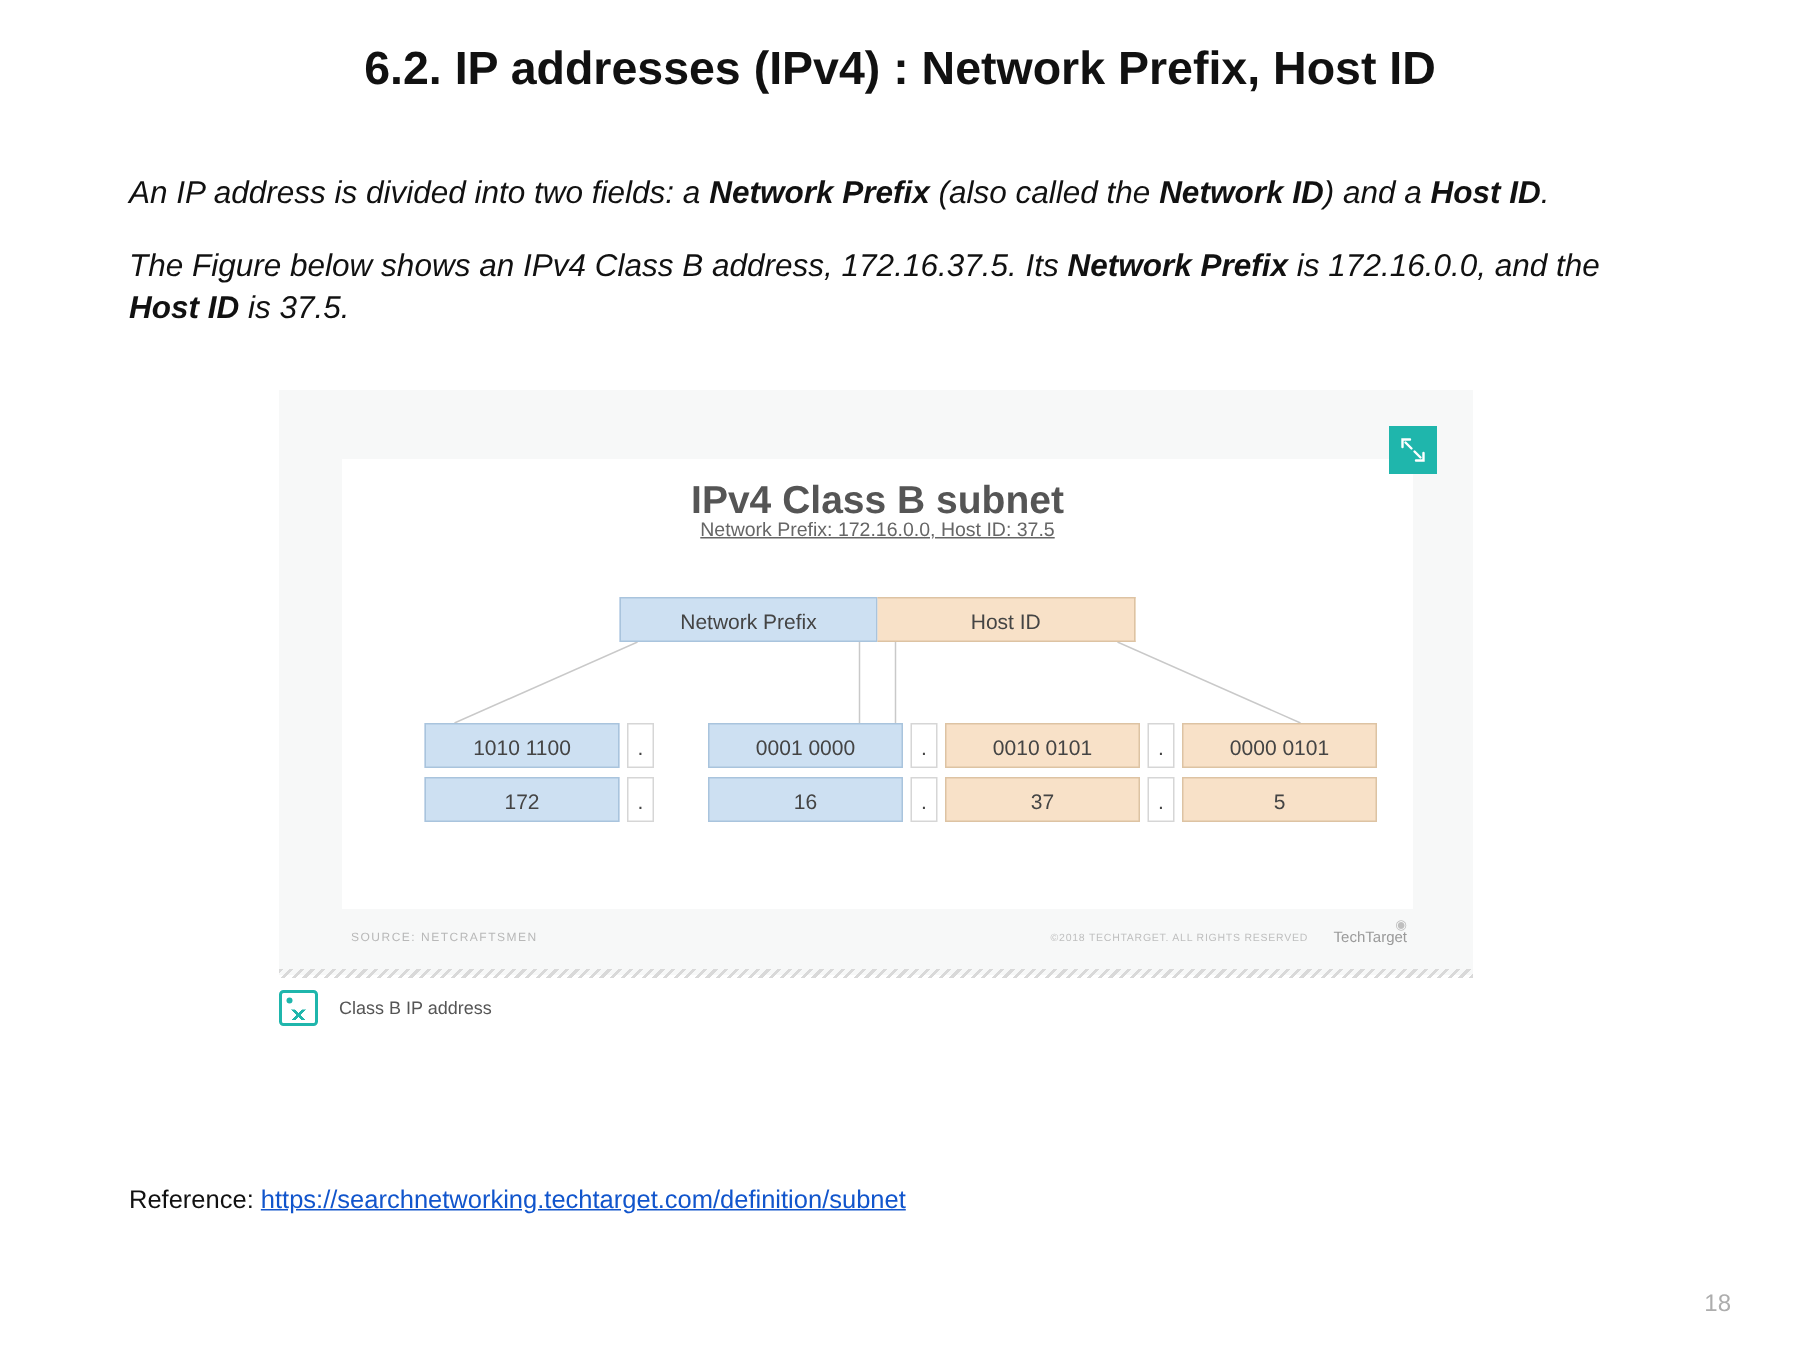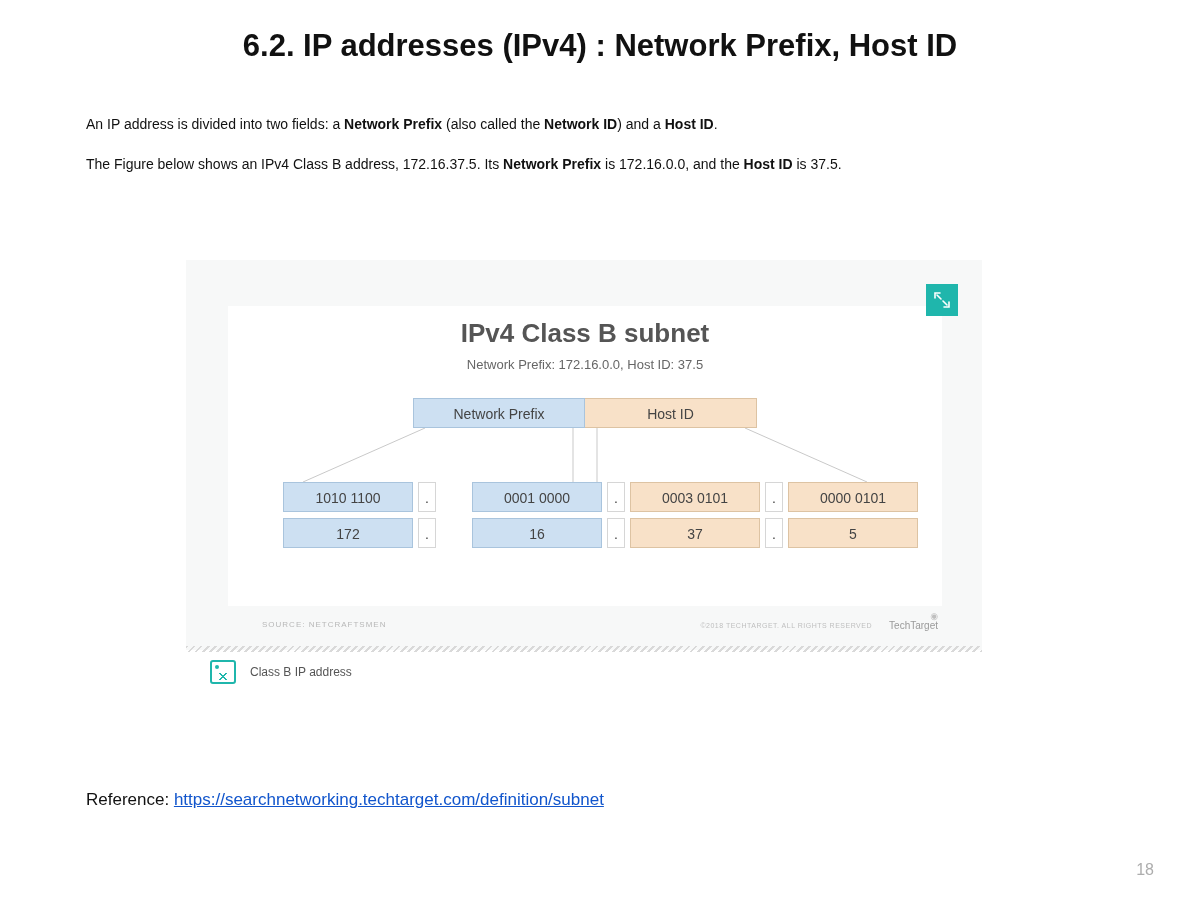--- a/index.html
+++ b/index.html
@@ -1,48 +1,48 @@
 <!DOCTYPE html>
 <html><head>
 <meta charset="utf-8">
 <style>
   html,body{margin:0;padding:0;background:#fff;font-family:"Segoe UI",Arial,Helvetica,sans-serif;color:#111;}
   .page{position:relative;width:1200px;height:901px;box-sizing:border-box;padding-left:40px;}
   .title{position:absolute;left:0;right:0;top:28px;text-align:center;font-size:31px;font-weight:700;}
-  .body-text{position:absolute;left:86px;top:115px;width:1030px;font-size:14px;line-height:1.3;}
+  .body-text{position:absolute;left:86px;top:115px;width:1030px;font-size:21px;line-height:1.3;font-style:italic;}
   .body-text p{margin:0 0 22px 0;}
   .b{font-weight:700;}
   .figure-wrap{position:absolute;left:186px;top:260px;width:796px;}
   .figure{position:relative;width:796px;height:390px;background:#f7f8f8;box-sizing:border-box;overflow:visible;}
   .expand-btn{position:absolute;top:24px;right:24px;width:32px;height:32px;background:#1fb6ac;z-index:5;display:flex;align-items:center;justify-content:center;}
   .expand-btn svg{display:block;}
   .diagram-box{position:absolute;left:42px;top:46px;right:40px;height:300px;background:#fff;box-sizing:border-box;}
   .d-title{position:absolute;left:0;right:0;top:12px;text-align:center;font-size:26px;font-weight:700;color:#555;}
-  .d-sub{position:absolute;left:0;right:0;top:51px;text-align:center;font-size:13px;color:#666;}
+  .d-sub{position:absolute;left:0;right:0;top:39px;text-align:center;font-size:13px;color:#666;text-decoration:underline;}
   .sections{position:absolute;top:92px;left:0;right:0;text-align:center;}
   .sec-box{display:inline-block;height:30px;line-height:30px;font-size:14px;color:#444;box-sizing:border-box;vertical-align:top;}
   .sec-blue{background:#cde0f2;border:1px solid #a9c4dd;width:172px;}
   .sec-orange{background:#f8e1c8;border:1px solid #ddc3a3;border-left:none;width:172px;}
   .lines{position:absolute;top:122px;left:0;right:0;height:52px;}
   .lines svg{display:block;margin:0 auto;}
   .rows{position:absolute;top:176px;left:0;right:0;}
   .row{text-align:center;white-space:nowrap;margin-bottom:6px;font-size:0;}
   .cell{display:inline-block;height:30px;line-height:30px;font-size:14px;color:#444;border:1px solid;box-sizing:border-box;vertical-align:top;}
   .sep{display:inline-block;height:30px;line-height:30px;font-size:14px;color:#444;border:1px solid #d6d6d6;background:#fff;box-sizing:border-box;vertical-align:top;width:18px;margin:0 5px;}
   .c-blue{background:#cde0f2;border-color:#a9c4dd;width:130px;margin-left:31px;}
   .c-orange{background:#f8e1c8;border-color:#ddc3a3;width:130px;}
   .footer-row{position:absolute;left:42px;right:40px;top:360px;height:22px;}
-  .src{position:absolute;left:6px;top:0;font-size:8px;letter-spacing:1px;color:#b8b8b8;margin-left:28px;}
+  .src{position:absolute;left:6px;top:0;font-size:8px;letter-spacing:1px;color:#b8b8b8;}
   .copyright{position:absolute;right:70px;top:2px;font-size:7px;letter-spacing:0.5px;color:#bfbfbf;}
   .tt-logo{position:absolute;right:4px;top:-8px;text-align:right;}
   .tt-eye{font-size:9px;color:#bfbfbf;line-height:1;}
   .tt-txt{font-size:10px;color:#9a9a9a;line-height:1;}
   .hatch{position:absolute;left:0;right:0;bottom:-2px;height:6px;
     background:repeating-linear-gradient(135deg,#d9d9d9 0 2px,transparent 2px 5px);}
-  .caption-row{margin-top:10px;display:flex;align-items:center;margin-left:24px;}
+  .caption-row{margin-top:10px;display:flex;align-items:center;}
   .img-icon{width:22px;height:20px;border:2px solid #1fb6ac;border-radius:3px;position:relative;margin-right:14px;flex:0 0 auto;}
   .img-icon::before{content:"";position:absolute;left:3px;top:3px;width:4px;height:4px;border-radius:50%;background:#1fb6ac;}
   .img-icon::after{content:"";position:absolute;left:2px;right:2px;bottom:2px;height:7px;
     background:linear-gradient(135deg,transparent 45%,#1fb6ac 45% 55%,transparent 55%),
                linear-gradient(45deg,transparent 45%,#1fb6ac 45% 55%,transparent 55%);}
   .caption-text{font-size:12px;color:#555;}
   .reference{position:absolute;left:86px;top:790px;font-size:17px;text-align:center;}
   .reference a{color:#1155cc;text-decoration:underline;}
   .page-num{position:absolute;right:46px;bottom:22px;font-size:16px;color:#adadad;}
 </style>
@@ -88,21 +88,21 @@
             <path d="M470 0 L592 54" stroke="#c9c9c9" stroke-width="1" fill="none"></path>
           </svg>
         </div>
 
         <div class="rows">
           <div class="row">
             <span class="cell c-blue">1010 1100</span>
             <span class="sep">.</span>
             <span class="cell c-blue">0001 0000</span>
             <span class="sep">.</span>
-            <span class="cell c-orange">0003 0101</span>
+            <span class="cell c-orange">0010 0101</span>
             <span class="sep">.</span>
             <span class="cell c-orange">0000 0101</span>
           </div>
           <div class="row">
             <span class="cell c-blue">172</span>
             <span class="sep">.</span>
             <span class="cell c-blue">16</span>
             <span class="sep">.</span>
             <span class="cell c-orange">37</span>
             <span class="sep">.</span>

